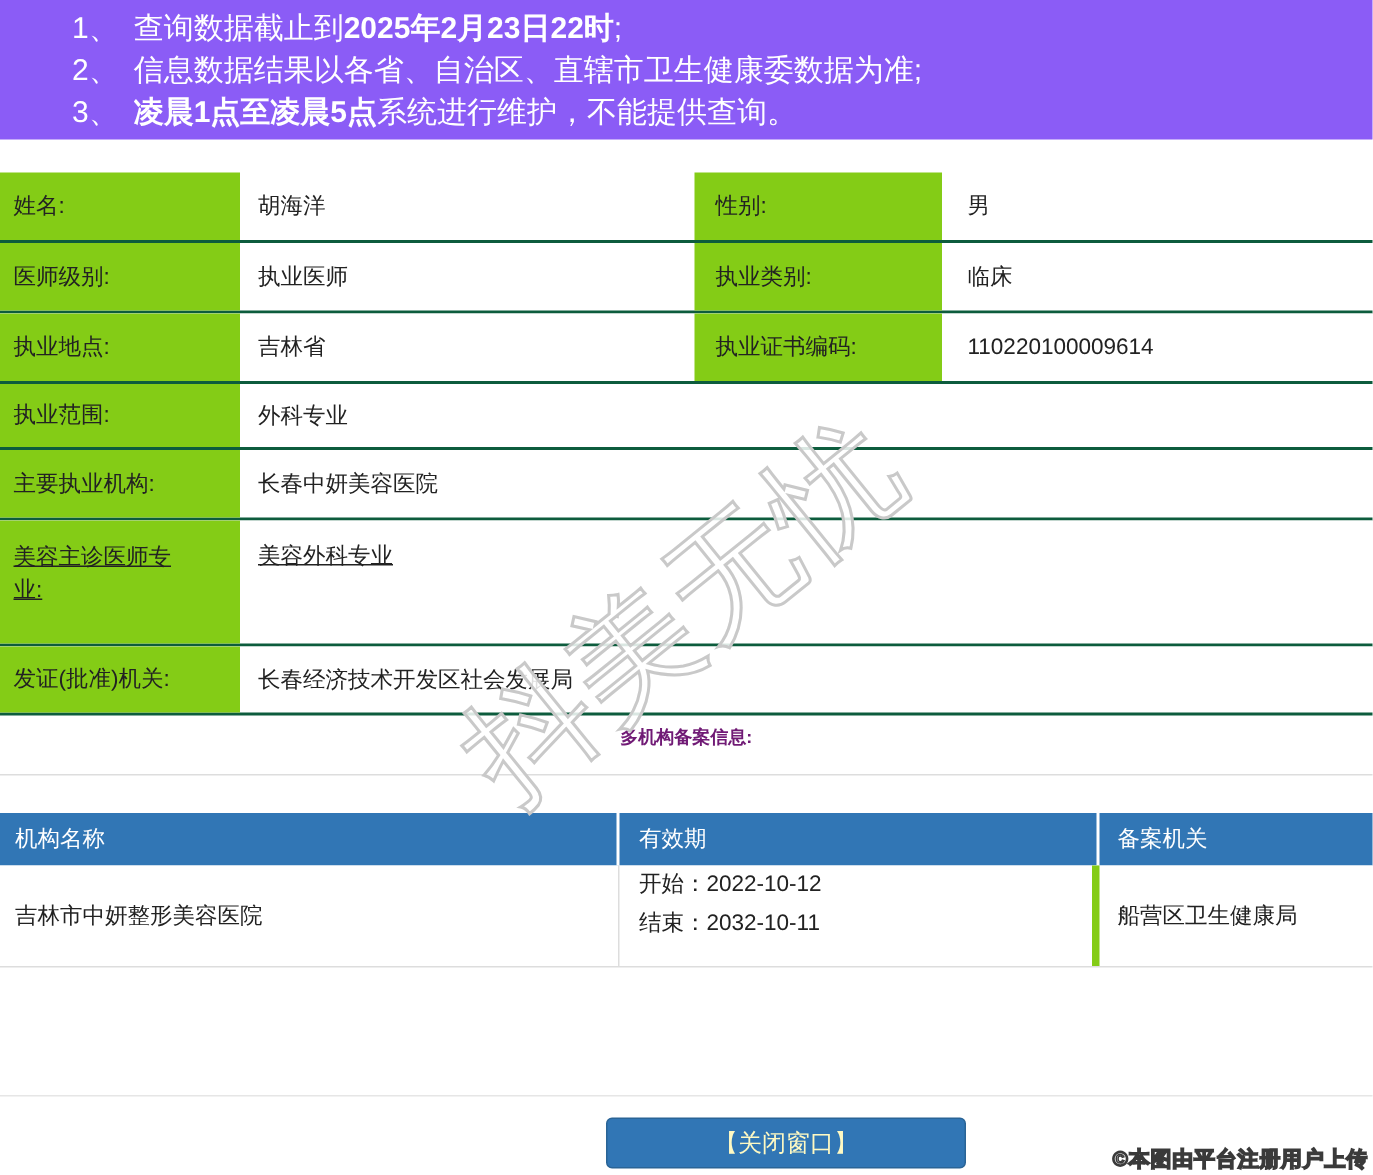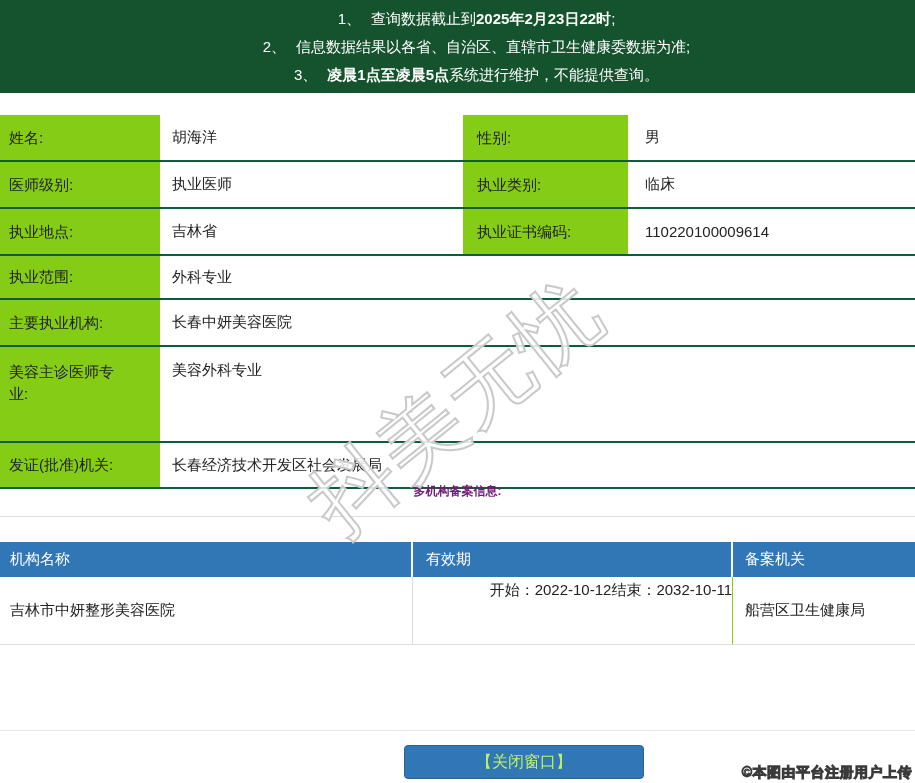--- a/index.html
+++ b/index.html
@@ -6,37 +6,37 @@
   body{
     width:915px;height:783px;background:#ffffff;
     font-family:"Liberation Sans","DejaVu Sans",sans-serif;
     color:#222;overflow:hidden;
   }
   .page{position:relative;width:915px;height:783px;background:#fff;}
 
   
   .notice{
     position:absolute;top:0;left:0;width:915px;height:93px;
-    background:#14532d;color:#ffffff;font-size:15px;
-    box-sizing:border-box;padding:5px 10px 0 48px;text-align:center;
+    background:#8b5cf6;color:#ffffff;font-size:20px;
+    box-sizing:border-box;padding:5px 10px 0 48px;
   }
   .n-item{line-height:28px;white-space:nowrap;}
   .n-num{margin-right:10px;}
   .n-bold{font-weight:bold;}
 
   
   .info-table{position:absolute;top:115px;left:0;width:915px;font-size:15px;}
   .irow{
     display:flex;align-items:stretch;box-sizing:border-box;
     border-bottom:2px solid #0d5c3d;background:#fff;
   }
   .irow.h47{height:47px;}
   .irow.h44{height:44px;}
   .irow.h46{height:46px;}
-  .irow.tall{height:96px;}
+  .irow.tall{height:84px;text-decoration:underline;}
   .lbl{
     background:#84cc16;display:flex;align-items:center;
     box-sizing:border-box;padding-left:9px;flex:0 0 auto;
   }
   .lbl-1{width:160px;}
   .lbl-2{width:165px;padding-left:14px;}
   .lbl span{display:inline-block;max-width:112px;line-height:22px;}
   .val{display:flex;align-items:center;box-sizing:border-box;padding-left:12px;}
   .val-1{width:303px;flex:0 0 auto;}
   .val-2{flex:1;padding-left:17px;}
@@ -54,28 +54,28 @@
   
   .registry{position:absolute;top:542px;left:0;width:915px;font-size:15px;}
   .r-head{display:flex;background:#3176b5;color:#fff;height:35px;}
   .r-head .hc{display:flex;align-items:center;box-sizing:border-box;}
   .hc-1{width:413px;padding-left:10px;border-right:2px solid #ffffff;}
   .hc-2{width:320px;padding-left:13px;border-right:2px solid #ffffff;}
   .hc-3{flex:1;padding-left:12px;}
   .r-row{display:flex;height:68px;border-bottom:1px solid #dddddd;box-sizing:border-box;background:#fff;}
   .r-row .bc{display:flex;box-sizing:border-box;}
   .bc-1{width:413px;padding-left:10px;align-items:center;border-right:1px solid #dddddd;}
-  .bc-2{width:320px;padding-left:13px;flex-direction:row;justify-content:flex-end;line-height:26px;border-right:1px solid #84cc16;}
+  .bc-2{width:320px;padding-left:13px;flex-direction:column;justify-content:flex-start;line-height:26px;border-right:5px solid #84cc16;}
   .bc-3{flex:1;padding-left:12px;align-items:center;}
 
   
   .bottom-divider{position:absolute;top:730px;left:0;width:915px;border-top:1px solid #e6e6e6;}
   .close-btn{
     position:absolute;left:404px;top:745px;width:240px;height:34px;
-    background:#3176b5;color:#bef264;font-size:16px;
+    background:#3176b5;color:#fef9c3;font-size:16px;
     border:1px solid #2a6496;border-radius:4px;cursor:pointer;
     font-family:"Liberation Sans","DejaVu Sans",sans-serif;
   }
 
   
   .watermark{
     position:absolute;left:284px;top:351px;width:344px;
     transform:rotate(-39deg);transform-origin:center center;
     font-size:84px;letter-spacing:2px;white-space:nowrap;
     color:rgba(255,255,255,0.85);

